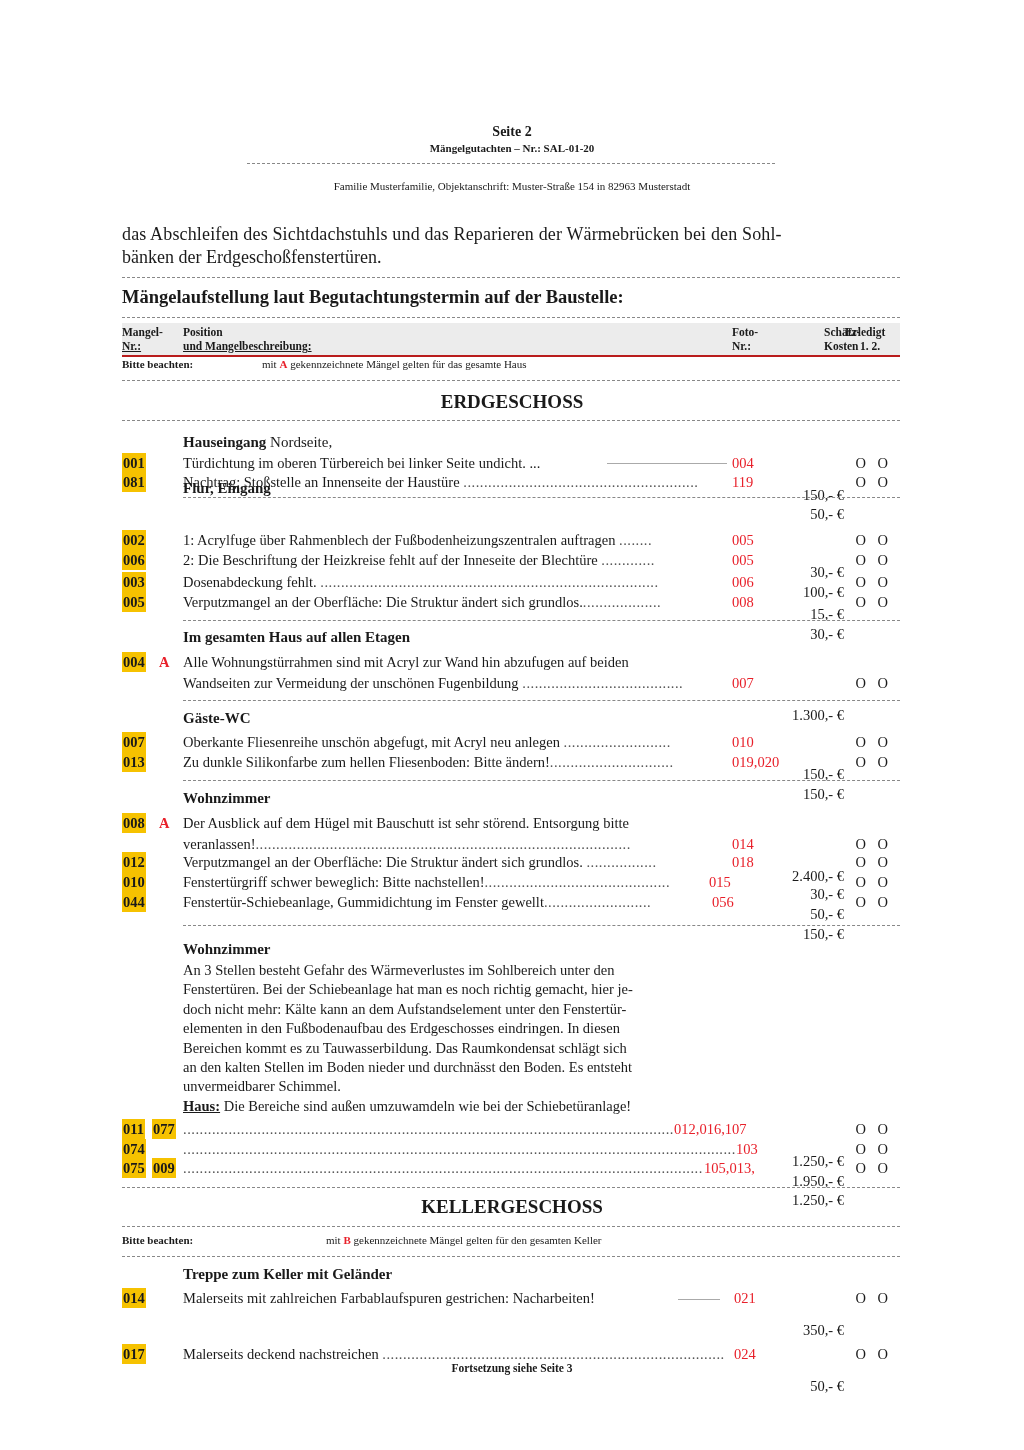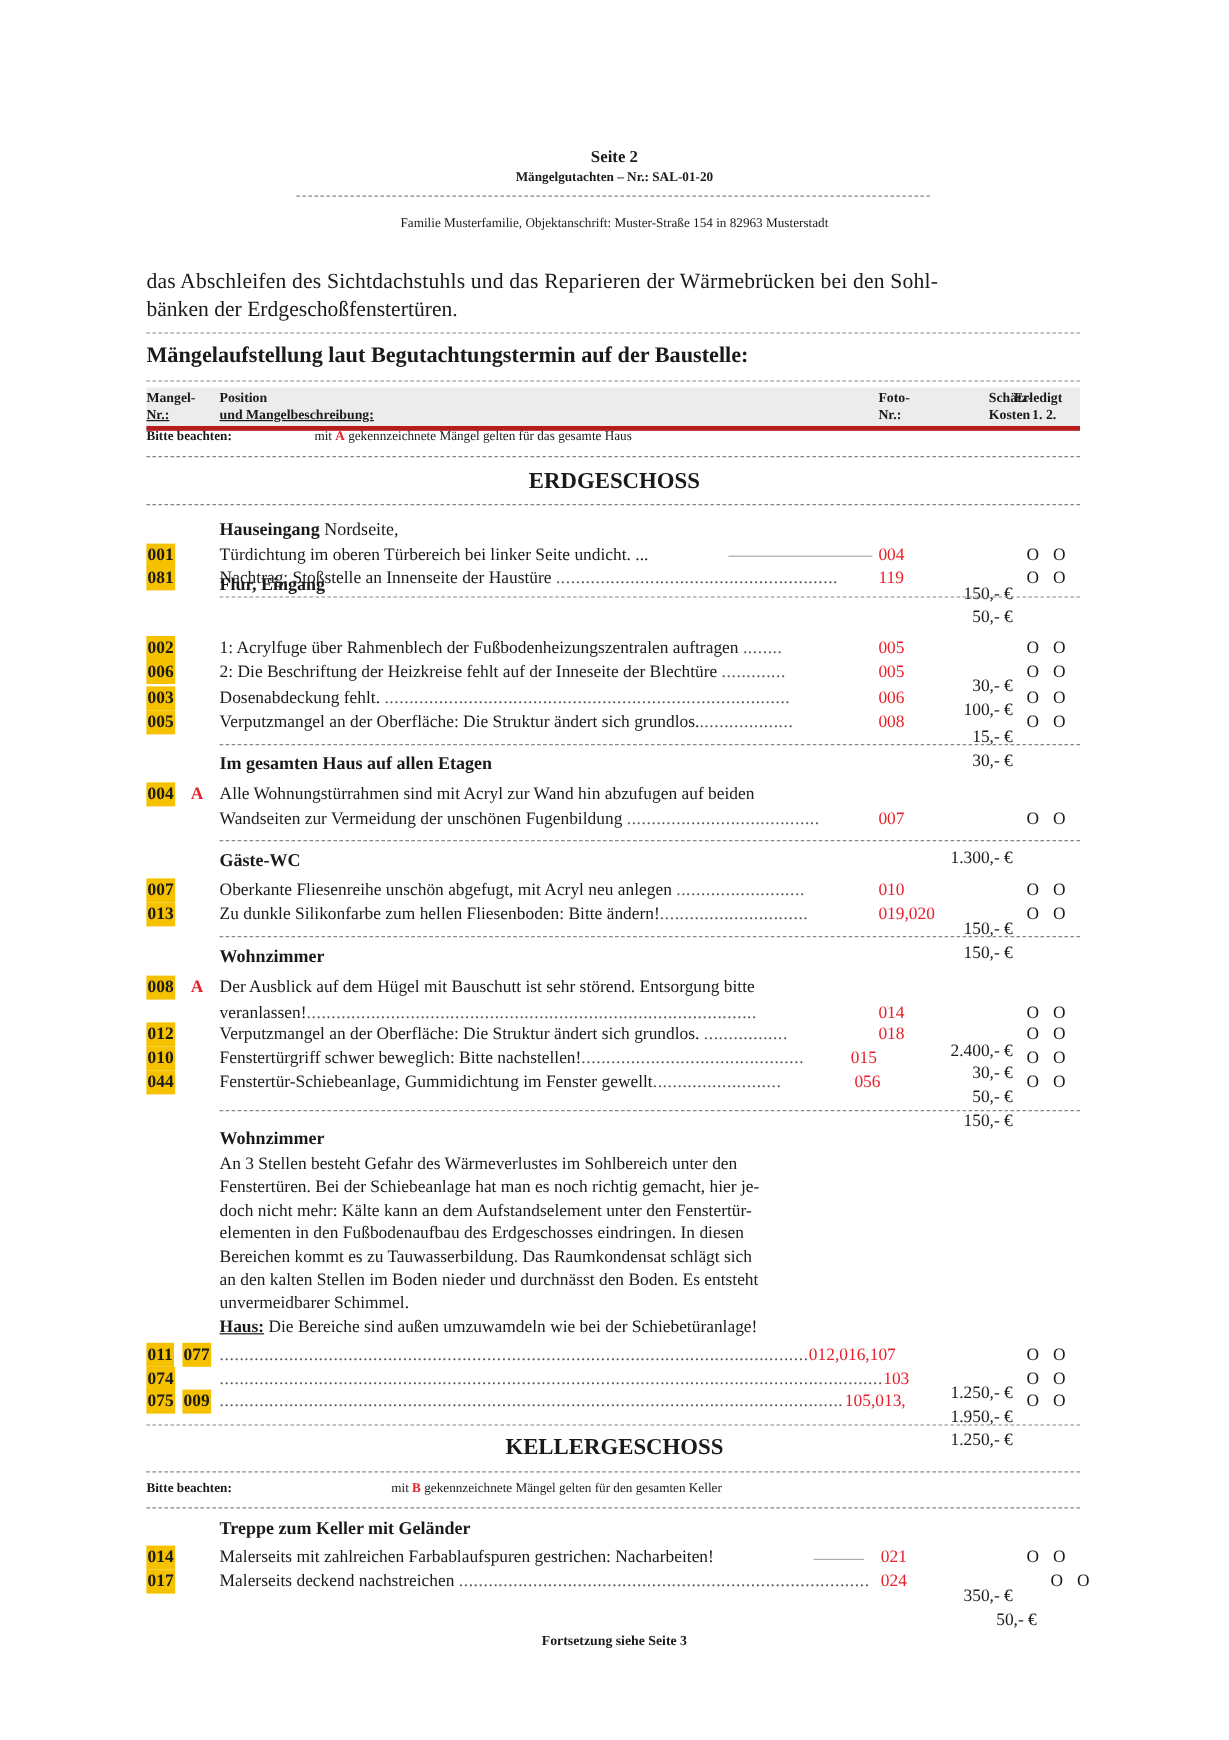--- a/index.html
+++ b/index.html
@@ -35,21 +35,21 @@
   <div class="dash short" style="top:163px;"></div>
   <div class="abs center" style="top:180px;font-size:11px;">Familie Musterfamilie, Objektanschrift: Muster-Straße 154  in 82963 Musterstadt</div>
 
   <div class="abs" style="left:122px;top:224px;font-size:18px;letter-spacing:0.15px;">das Abschleifen des Sichtdachstuhls und das Reparieren der Wärmebrücken bei den Sohl-</div>
   <div class="abs" style="left:122px;top:247px;font-size:18px;">bänken der Erdgeschoßfenstertüren.</div>
   <div class="dash" style="top:277px;"></div>
 
   <div class="abs b" style="left:122px;top:287px;font-size:18.5px;">Mängelaufstellung laut Begutachtungstermin auf der Baustelle:</div>
   <div class="dash" style="top:317px;"></div>
 
-  <div class="abs" style="left:122px;top:323px;width:778px;height:32px;background:#ececec;border-bottom:4px solid #b91c1c;">
+  <div class="abs" style="left:122px;top:323px;width:778px;height:32px;background:#ececec;border-bottom:2px solid #b91c1c;">
     <div class="abs b" style="left:0;top:2px;font-size:11.5px;line-height:14px;"><span>Mangel-</span><br><span style="text-decoration:underline">Nr.:</span></div>
     <div class="abs b" style="left:61px;top:2px;font-size:11.5px;line-height:14px;"><span>Position</span><br><span style="text-decoration:underline">und Mangelbeschreibung:</span></div>
     <div class="abs b" style="left:610px;top:2px;font-size:11.5px;line-height:14px;"><span>Foto-</span><br><span>Nr.:</span></div>
     <div class="abs b" style="left:702px;top:2px;font-size:11.5px;line-height:14px;"><span>Schätz-</span><br><span>Kosten</span></div>
     <div class="abs b" style="left:723px;top:2px;font-size:11.5px;line-height:14px;text-align:center;"><span>Erledigt</span><br><span style="padding-left:10px">1.  2.</span></div>
   </div>
 
   <div class="abs" style="left:122px;top:358px;font-size:11px;">
     <span class="b">Bitte beachten:</span>
     <span style="position:absolute;left:140px;"><span>mit </span><span class="red b">A</span><span> gekennzeichnete Mängel gelten für das gesamte Haus</span></span>
@@ -216,21 +216,21 @@
 
   <div class="sec-title" style="top:1266px;">Treppe zum Keller mit Geländer</div>
   <div class="row" style="top:1288px;">
     <span class="nr hl">014</span>
     <span class="desc">Malerseits mit zahlreichen Farbablaufspuren gestrichen: Nacharbeiten! </span>
     <span class="abs" style="left:556px;top:11px;width:42px;border-top:1.5px solid #aaa;"></span>
     <span class="foto red" style="left:612px;">021</span>
     <span class="cost">350,- €</span>
     <span class="done">O O</span>
   </div>
-  <div class="row" style="top:1308px;padding-left:20px;">
+  <div class="row" style="top:1344px;">
     <span class="nr hl">017</span>
     <span class="desc"><span>Malerseits deckend nachstreichen </span><span class="lead">...................................................................................</span></span>
     <span class="foto red" style="left:612px;">024</span>
     <span class="cost">50,- €</span>
     <span class="done">O O</span>
   </div>
 
   <div class="abs center b" style="top:1330px;font-size:11.5px;margin-top:32px;">Fortsetzung siehe Seite 3</div>
 </div>
 

